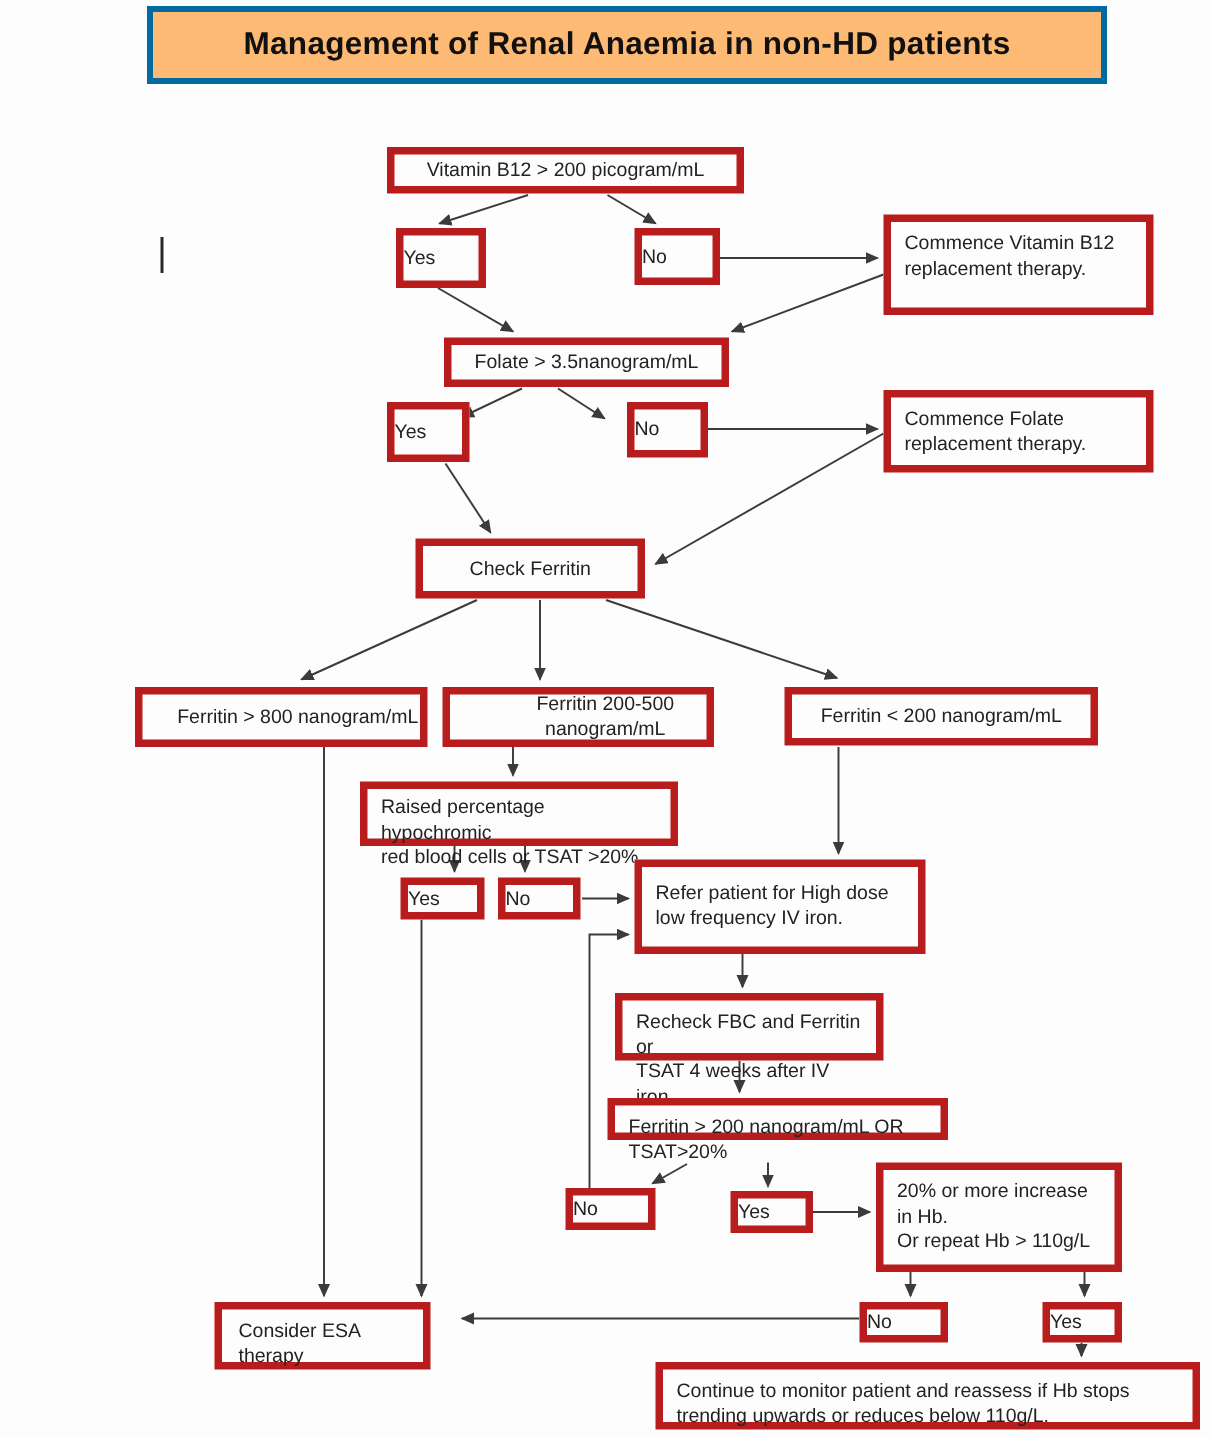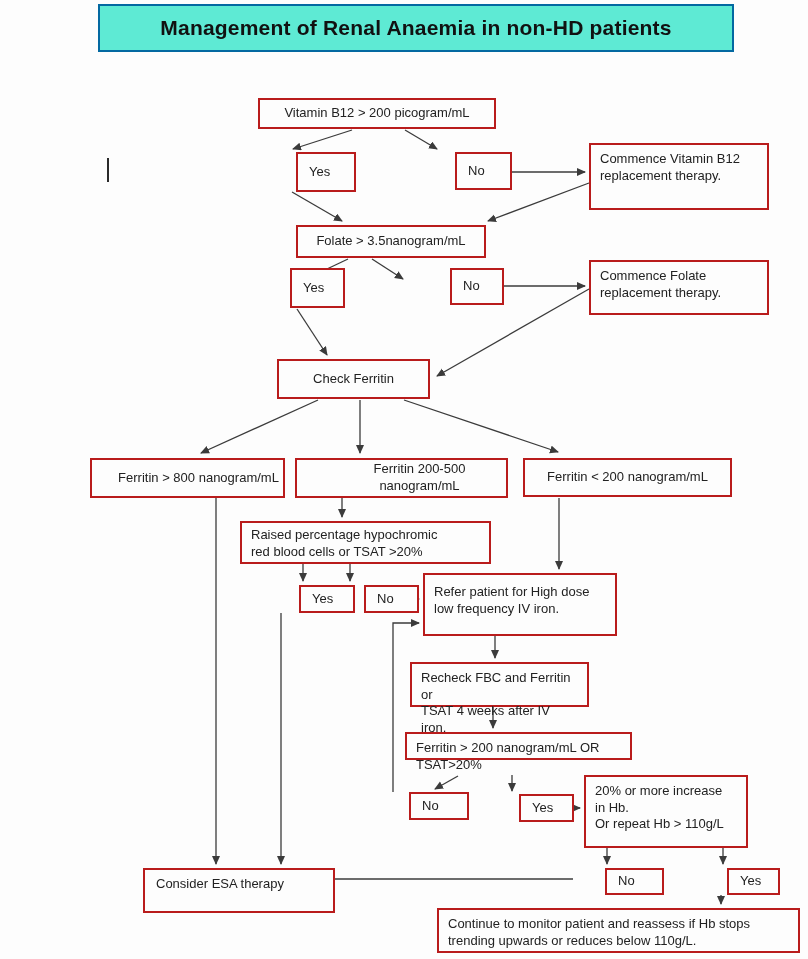--- a/index.html
+++ b/index.html
@@ -8,34 +8,34 @@
     width:808px;height:959px;
     background:#fdfdfd;
     font-family:"Liberation Sans", sans-serif;
     color:#222;
     overflow:hidden;
   }
   svg.wires{position:absolute;left:0;top:0;width:808px;height:959px;}
   svg.wires line, svg.wires polyline{stroke:#3b3b3b;stroke-width:1.3;fill:none;}
   .node{
     position:absolute;
-    border:2px solid #b91c1c;
+    border:5px solid #b91c1c;
     background:#fdfdfd;
     box-sizing:border-box;
     font-size:13px;
     line-height:1.28;
     display:flex;
     white-space:pre-line;
   }
   .c{align-items:center;justify-content:center;text-align:center;}
-  .lp{align-items:center;padding-left:11px;margin-left:32px;}         
+  .lp{align-items:center;padding-left:0;}         
   .tl{align-items:flex-start;padding:6px 9px;text-align:left;}
   .title-box{
     position:absolute;left:98px;top:4px;width:632px;height:44px;
-    border:2px solid #0369a1;background:#5eead4;
+    border:4px solid #0369a1;background:#fdba74;
     display:flex;align-items:center;justify-content:center;
     font-size:21px;font-weight:bold;letter-spacing:.2px;color:#111;
   }
   .cursor-bar{position:absolute;left:107px;top:158px;width:2px;height:24px;background:#2a2a2a;}
 </style>
 </head>
 <body>
 
 <div class="canvas">
 
@@ -89,40 +89,40 @@
 
   <div class="node c" style="left:296px;top:225px;width:190px;height:33px;">Folate &gt; 3.5nanogram/mL</div>
   <div class="node lp" style="left:258px;top:268px;width:55px;height:40px;">Yes</div>
   <div class="node lp" style="left:418px;top:268px;width:54px;height:37px;">No</div>
   <div class="node tl" style="left:589px;top:260px;width:180px;height:55px;">Commence Folate
 replacement therapy.</div>
 
   <div class="node c" style="left:277px;top:359px;width:153px;height:40px;">Check Ferritin</div>
 
   <div class="node c" style="left:90px;top:458px;width:195px;height:40px;padding-left:22px;">Ferritin &gt; 800 nanogram/mL</div>
-  <div class="node c" style="left:295px;top:458px;width:213px;height:40px;padding-left:36px;">Ferritin 200-500 nanogram/mL</div>
+  <div class="node c" style="left:295px;top:458px;width:181px;height:40px;padding-left:36px;">Ferritin 200-500 nanogram/mL</div>
   <div class="node c" style="left:523px;top:458px;width:209px;height:39px;">Ferritin &lt; 200 nanogram/mL</div>
 
-  <div class="node tl" style="left:240px;top:521px;width:251px;height:43px;padding-top:4px;">Raised percentage hypochromic
+  <div class="node tl" style="left:240px;top:521px;width:212px;height:43px;padding-top:4px;">Raised percentage hypochromic
 red blood cells or TSAT &gt;20%</div>
   <div class="node lp" style="left:267px;top:585px;width:56px;height:28px;">Yes</div>
   <div class="node lp" style="left:332px;top:585px;width:55px;height:28px;">No</div>
 
   <div class="node tl" style="left:423px;top:573px;width:194px;height:63px;padding-top:9px;">Refer patient for High dose
 low frequency IV iron.</div>
   <div class="node tl" style="left:410px;top:662px;width:179px;height:45px;">Recheck FBC and Ferritin or
 TSAT 4 weeks after IV iron.</div>
   <div class="node tl" style="left:405px;top:732px;width:227px;height:28px;">Ferritin &gt; 200 nanogram/mL OR
 TSAT&gt;20%</div>
   <div class="node lp" style="left:377px;top:792px;width:60px;height:28px;">No</div>
   <div class="node lp" style="left:487px;top:794px;width:55px;height:28px;">Yes</div>
 
   <div class="node tl" style="left:584px;top:775px;width:164px;height:73px;">20% or more increase
 in Hb.
 Or repeat Hb &gt; 110g/L</div>
   <div class="node lp" style="left:573px;top:868px;width:59px;height:27px;">No</div>
   <div class="node lp" style="left:695px;top:868px;width:53px;height:27px;">Yes</div>
 
-  <div class="node tl" style="left:143px;top:868px;width:192px;height:45px;padding-left:11px;">Consider ESA therapy</div>
+  <div class="node tl" style="left:143px;top:868px;width:144px;height:45px;padding-left:11px;">Consider ESA therapy</div>
   <div class="node tl" style="left:437px;top:908px;width:363px;height:45px;">Continue to monitor patient and reassess if Hb stops
 trending upwards or reduces below 110g/L.</div>
 
 </div>
 
 </body></html>

